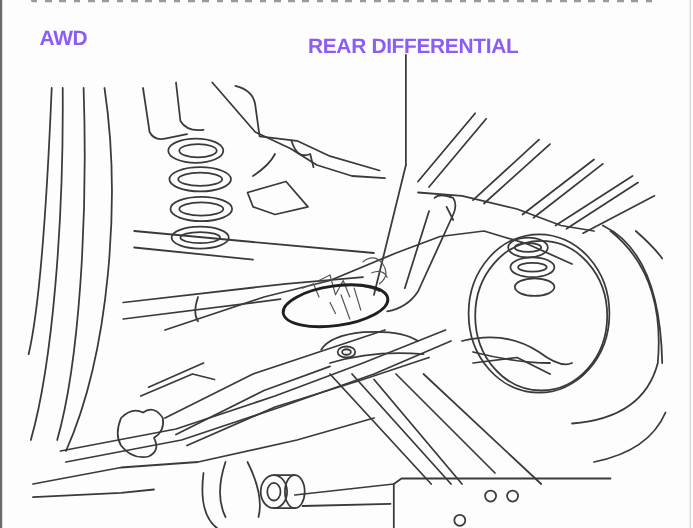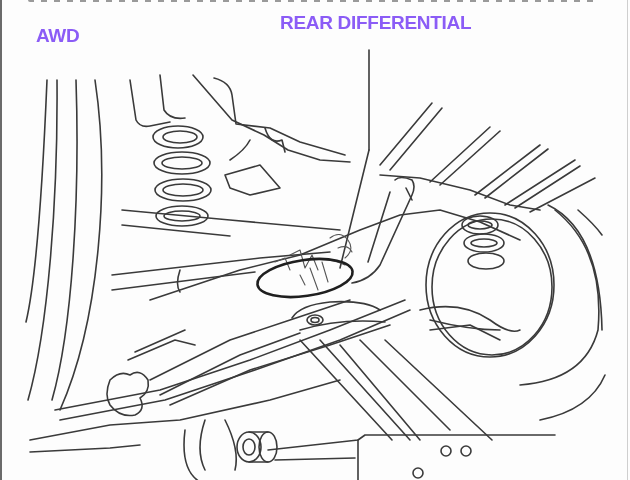--- a/index.html
+++ b/index.html
@@ -4,21 +4,21 @@
 <style>
   html, body { margin: 0; padding: 0; background: #ffffff; }
   body { width: 630px; height: 480px; overflow: hidden; position: relative; font-family: "Liberation Sans", sans-serif; }
   .frame { position: absolute; left: 0; top: 0; width: 630px; height: 480px; background: #fdfdfd; }
   .border-left { position: absolute; left: 0; top: 0; width: 2px; height: 480px; background: #6b6b6b; }
   .border-right { position: absolute; left: 627px; top: 0; width: 1px; height: 480px; background: #cfcfcf; }
   .dash-top { position: absolute; left: 28px; top: -2px; width: 570px; height: 4px;
     background: repeating-linear-gradient(90deg, #9a9a9a 0 6px, transparent 6px 13px); border-radius: 2px; }
   .label { position: absolute; font-weight: bold; color: #8b5cf6; font-size: 19px; letter-spacing: -0.3px; }
   .label-awd { left: 36px; top: 25px; }
-  .label-rd { left: 280px; top: 12px; }
+  .label-rd { left: 280px; top: 32px; }
   svg.drawing { position: absolute; left: 0; top: 0; }
   svg.drawing path, svg.drawing line, svg.drawing ellipse, svg.drawing circle, svg.drawing polyline {
     fill: none; stroke: #3a3a3a; stroke-width: 1.6; stroke-linecap: round; stroke-linejoin: round; }
   svg.drawing .thick { stroke: #1f1f1f; stroke-width: 2.6; }
   svg.drawing .thin { stroke-width: 1.1; stroke: #555; }
 </style>
 </head>
 <body>
 
 <div class="frame">

